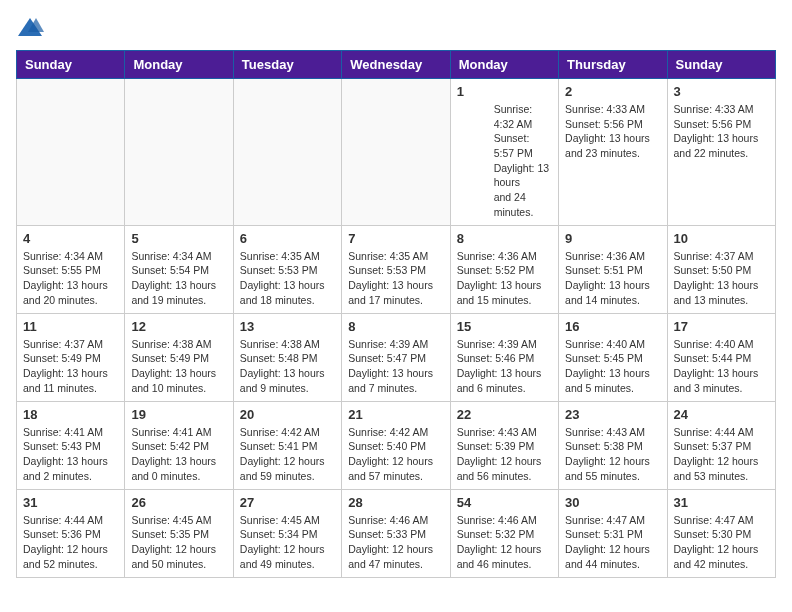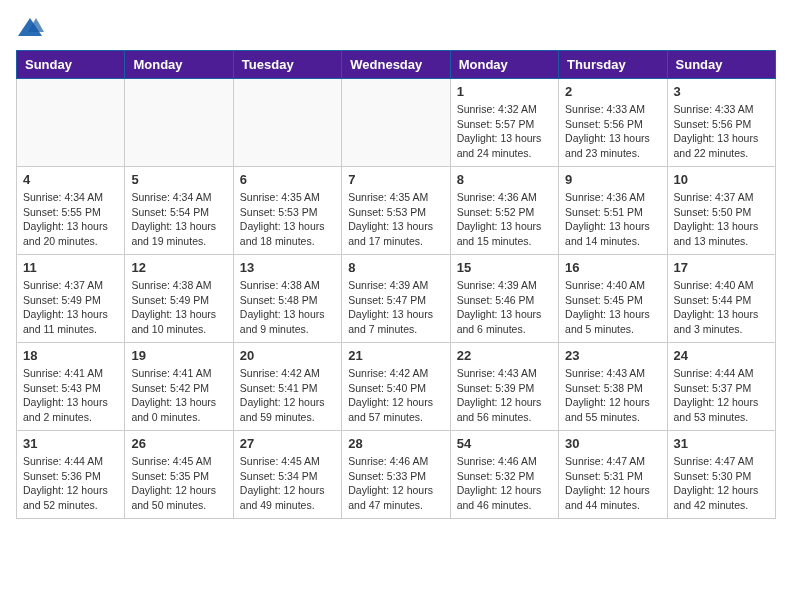--- a/index.html
+++ b/index.html
@@ -122,21 +122,21 @@
       </tr>
   </thead>
   <tbody id="calendar-body">
   <tr class="week-row">
         <td class="empty"></td>
         <td class="empty"></td>
         <td class="empty"></td>
         <td class="empty"></td>
         <td>
           <span class="day-number">1</span>
-          <div class="day-info" style="white-space: pre-line;">Sunrise: 4:32 AM
+          <div class="day-info" style="white-space: pre-line; margin-left: 37px;">Sunrise: 4:32 AM
 Sunset: 5:57 PM
 Daylight: 13 hours
 and 24 minutes.</div>
         </td>
         <td>
           <span class="day-number">2</span>
           <div class="day-info" style="white-space: pre-line;">Sunrise: 4:33 AM
 Sunset: 5:56 PM
 Daylight: 13 hours
 and 23 minutes.</div>

